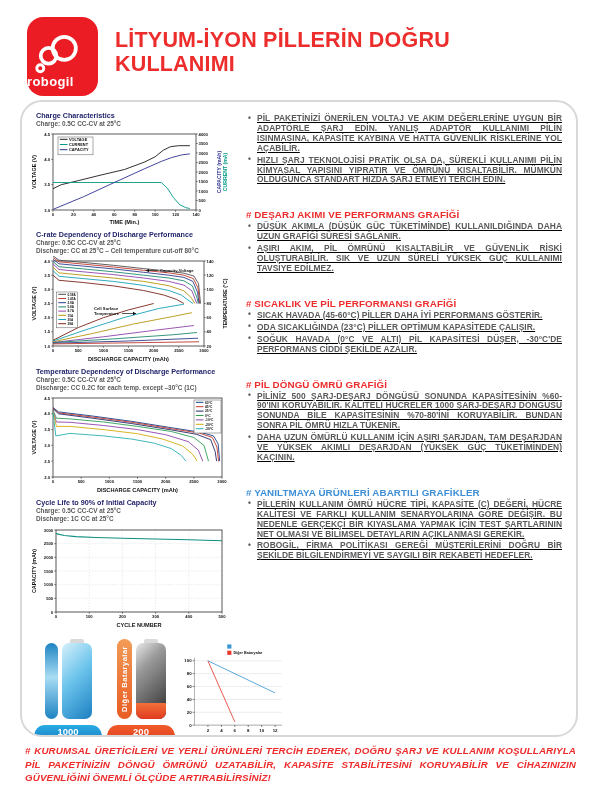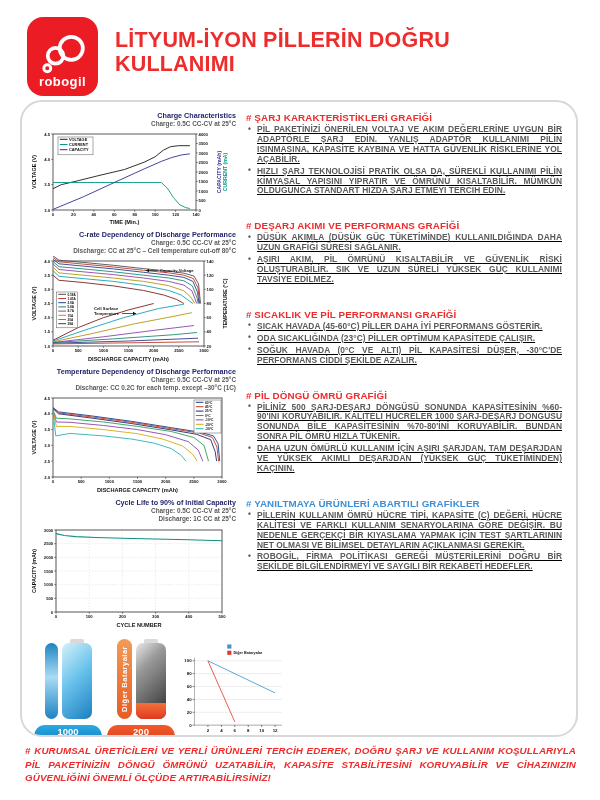--- a/index.html
+++ b/index.html
@@ -1,29 +1,29 @@
 <!DOCTYPE html>
 <html style="--red: #ED2C2C; --logo_red: #EC1C24; --blue: #3E8FD6; --body: #58595B; --navy: #23246B; --subtitle: #5A5A5A; --card_border: #D8D8D8;"><head>
 <meta charset="utf-8">
 <style>
   html,body{margin:0;padding:0;background:#fff;}
   .page{position:relative;width:600px;height:800px;background:#fff;overflow:hidden;
         font-family:"Liberation Sans",sans-serif;}
   
   .header{position:absolute;left:27px;top:17px;right:16px;display:flex;gap:17px;}
   .logo{width:71px;height:79px;background:var(--logo_red);border-radius:16px;flex:0 0 auto;
-        display:flex;flex-direction:column;align-items:center;justify-content:flex-end;padding-bottom:7px;box-sizing:border-box;}
+        display:flex;flex-direction:column;align-items:flex-start;justify-content:flex-end;padding-bottom:7px;box-sizing:border-box;}
   .logo-text{color:#fff;font-weight:bold;font-size:13px;letter-spacing:.4px;}
   .title{color:var(--red);font-weight:bold;font-size:21.5px;line-height:1.13;letter-spacing:.2px;
          width:400px;margin-top:11px;text-transform:uppercase;}
   
   .card{position:absolute;left:20px;top:100px;width:558px;height:637px;box-sizing:border-box;
         border:2px solid var(--card_border);border-radius:22px;display:flex;padding:7px 8px 4px 8px;overflow:hidden;}
   .charts-col{width:206px;flex:0 0 auto;display:flex;flex-direction:column;}
-  .chart-block{margin-bottom:3px;text-align:right;}
+  .chart-block{margin-bottom:3px;}
   .chart-title{font-size:7.2px;font-weight:bold;color:var(--navy);margin:2px 0 0 6px;}
   .chart-sub{margin:0 0 1px 6px;}
   .chart-sub span{display:block;font-size:6.4px;font-weight:bold;color:var(--subtitle);line-height:1.25;}
   .chart-canvas{width:200px;}
   .chart-canvas svg{display:block;width:200px;height:auto;}
   
   .battery-panel{display:flex;align-items:flex-start;gap:5px;margin:8px 0 0 4px;}
   .bat-group{display:flex;flex-direction:column;align-items:center;}
   .bat-row{display:flex;gap:4px;align-items:flex-end;}
   .capsule{width:13px;height:76px;border-radius:8px;background:linear-gradient(180deg,#1d84c2,#a8dcf4 45%,#1d84c2);}
@@ -434,21 +434,20 @@
               <rect x="43.5" y="7.3999999999999995" width="4" height="4" fill="#E8392F"></rect>
               <text x="49.5" y="10.6" font-size="3.6" text-anchor="start" fill="#111" font-weight="bold" font-family="Liberation Sans,sans-serif">Diğer Bataryalar</text>
             </svg>
           </div>
       </div>
 
     </div>
 
     <div class="sections-col">
       <div class="section sec-red">
-        <h3>#  ŞARJ KARAKTERİSTİKLERİ GRAFİĞİ</h3>
         <ul class="bullets">
             <li>PİL PAKETİNİZİ ÖNERİLEN VOLTAJ VE AKIM DEĞERLERİNE UYGUN BİR ADAPTÖRLE ŞARJ EDİN. YANLIŞ ADAPTÖR KULLANIMI PİLİN ISINMASINA, KAPASİTE KAYBINA VE HATTA GÜVENLİK RİSKLERİNE YOL AÇABİLİR.</li>
             <li>HIZLI ŞARJ TEKNOLOJİSİ PRATİK OLSA DA, SÜREKLİ KULLANIMI PİLİN KİMYASAL YAPISINI YIPRATIR VE ÖMRÜNÜ KISALTABİLİR. MÜMKÜN OLDUĞUNCA STANDART HIZDA ŞARJ ETMEYİ TERCİH EDİN.</li>
           </ul>
       </div>
       <div class="section sec-red">
         <h3>#  DEŞARJ AKIMI VE PERFORMANS GRAFİĞİ</h3>
         <ul class="bullets">
             <li>DÜŞÜK AKIMLA (DÜŞÜK GÜÇ TÜKETİMİNDE) KULLANILDIĞINDA DAHA UZUN GRAFİĞİ SÜRESİ SAĞLANIR.</li>
             <li>AŞIRI AKIM, PİL ÖMRÜNÜ KISALTABİLİR VE GÜVENLİK RİSKİ OLUŞTURABİLİR. SIK VE UZUN SÜRELİ YÜKSEK GÜÇ KULLANIMI TAVSİYE EDİLMEZ.</li>

